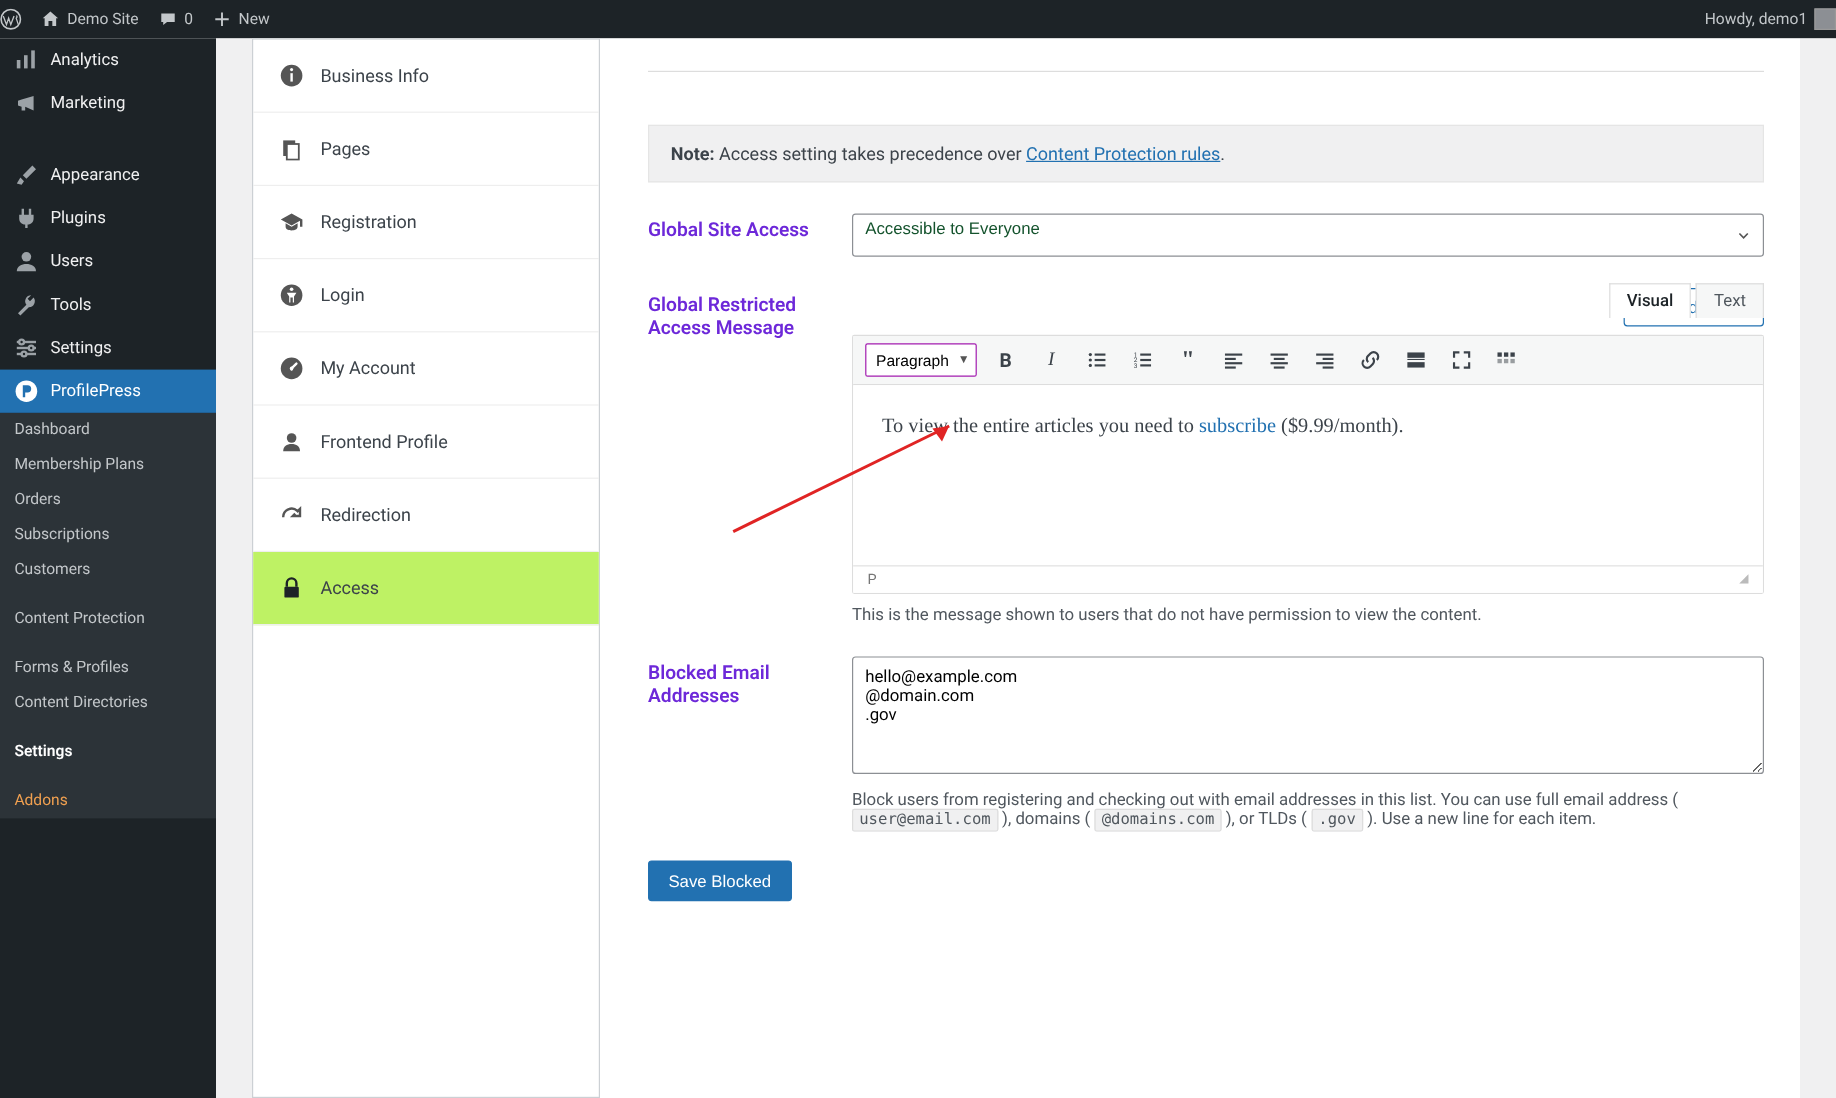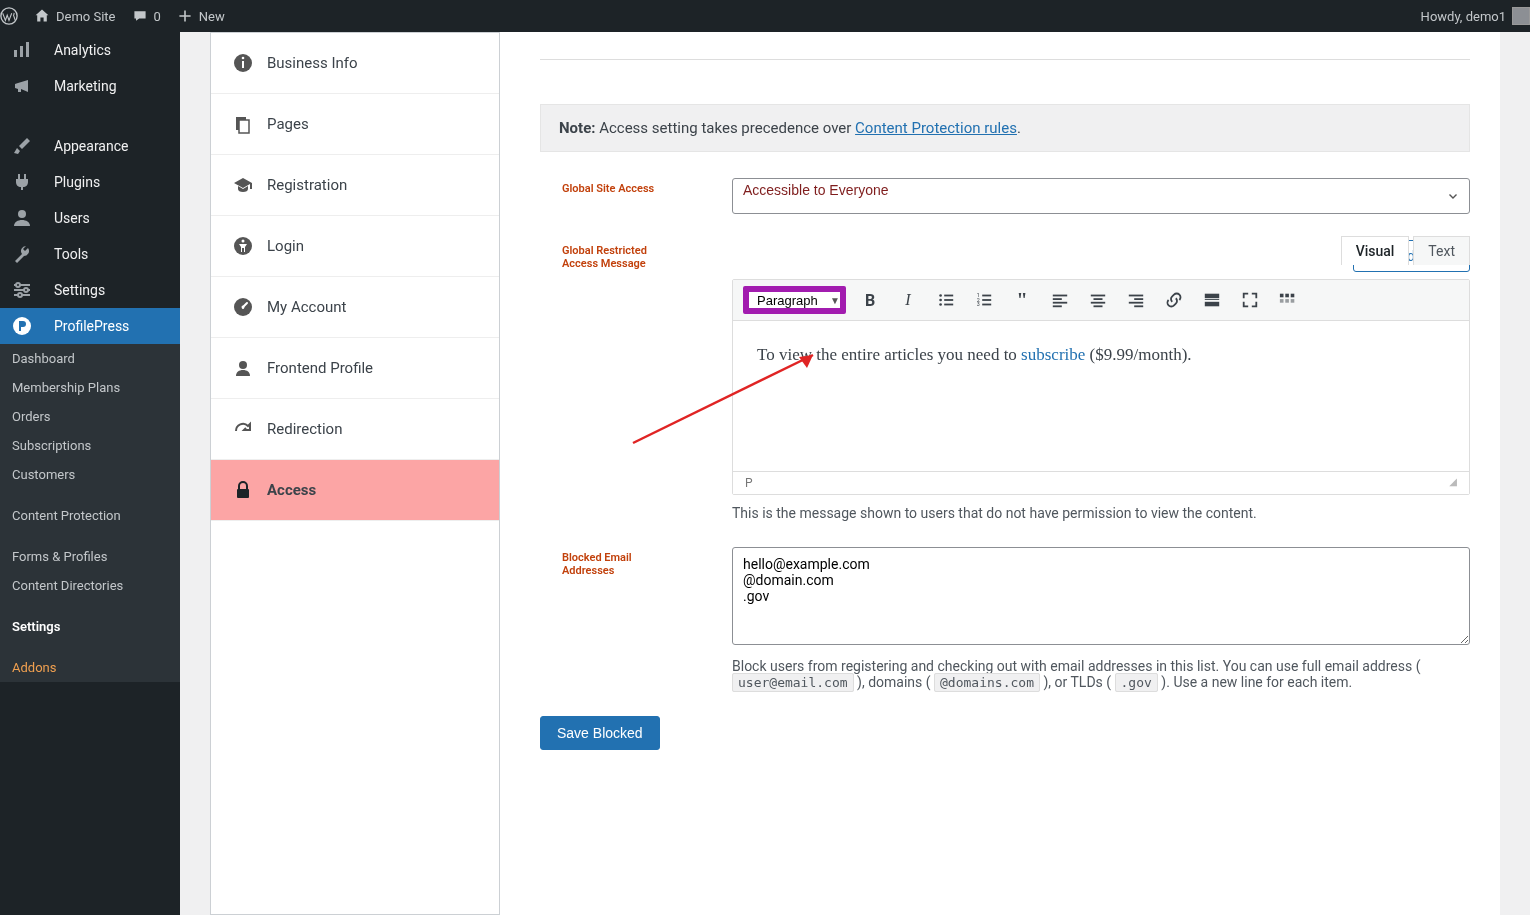--- a/index.html
+++ b/index.html
@@ -4,50 +4,50 @@
 <style>
 * { margin: 0; padding: 0; box-sizing: border-box; }
 body { font-family: -apple-system, BlinkMacSystemFont, "Segoe UI", Roboto, sans-serif; font-size: 13px; color: #3c434a; background: #f0f0f1; }
 .admin-bar { height: 32px; background: #1d2327; color: #c3c7ca; display: flex; align-items: center; padding: 0 0; font-size: 13px; justify-content: space-between; }
 .admin-bar-left { display: flex; align-items: center; gap: 16px; }
 .admin-bar-item { display: flex; align-items: center; gap: 6px; color: #c3c7ca; cursor: pointer; }
 .admin-bar-right { display: flex; align-items: center; gap: 8px; }
 .avatar-sq { width: 18px; height: 18px; background: #8c8f94; border: 1px solid #999; }
 .layout { display: flex; min-height: calc(100vh - 32px); }
 .admin-menu { width: 180px; background: #1d2327; color: #c3c7ca; flex-shrink: 0; }
-.menu-item { display: flex; align-items: center; gap: 22px; padding: 8px 12px; color: #f0f0f1; font-size: 14px; cursor: pointer; min-height: 36px; }
+.menu-item { display: flex; align-items: center; gap: 10px; padding: 8px 12px; color: #f0f0f1; font-size: 14px; cursor: pointer; min-height: 36px; }
 .menu-item.current { background: #2271b1; color: #fff; position: relative; }
 .menu-item.current::after { content: ''; position: absolute; right: -8px; top: 50%; transform: translateY(-50%); border: 8px solid transparent; border-right-color: #f0f0f1; }
 .menu-sep { height: 24px; }
 .submenu { background: #2c3338; }
 .submenu-item { padding: 7px 12px; color: #c3c7ca; font-size: 13px; cursor: pointer; }
 .submenu-item.current { color: #fff; font-weight: 600; }
 .submenu-item.highlight { color: #f0a050; }
 .content { flex: 1; display: flex; padding: 0; }
 .subnav { width: 290px; background: #fff; margin: 0; flex-shrink: 0; border: 1px solid #ccd0d4; }
 .subnav-item { display: flex; align-items: center; gap: 14px; padding: 20px 22px; border-bottom: 1px solid #eee; font-size: 15px; color: #3c434a; cursor: pointer; }
-.subnav-item.active { background: #fca5a5; font-weight: 700; }
+.subnav-item.active { background: #bef264; font-weight: 400; }
 .subnav-item .sicon { width: 20px; display: flex; justify-content: center; color: #555; }
 .main { flex: 1; padding: 0 30px 30px 40px; background: #fff; }
 .note-box { background: #f0f0f1; border: 1px solid #e5e5e5; padding: 14px 18px; margin: 44px 0 26px; font-size: 15px; }
 .note-box a { color: #2271b1; text-decoration: underline; }
 .form-row { display: flex; margin-bottom: 26px; }
-.form-label { width: 170px; font-size: 11px; font-weight: 600; color: #c2410c; padding-top: 4px; margin-left: 22px; }
+.form-label { width: 170px; font-size: 16px; font-weight: 600; color: #6d28d9; padding-top: 4px; }
 .form-field { flex: 1; }
 .select-wrap { position: relative; }
-select.wide { width: 100%; height: 36px; border: 1px solid #8c8f94; border-radius: 3px; padding: 0 28px 12px 10px; font-size: 14px; appearance: none; background: #fff; color: #7f1d1d; }
+select.wide { width: 100%; height: 36px; border: 1px solid #8c8f94; border-radius: 3px; padding: 0 28px 12px 10px; font-size: 14px; appearance: none; background: #fff; color: #14532d; }
 .select-wrap .chev { position: absolute; right: 10px; top: 50%; transform: translateY(-50%); pointer-events: none; color: #555; }
 .btn-media { border: 1px solid #2271b1; background: #fff; color: #2271b1; padding: 6px 12px; border-radius: 3px; font-size: 14px; cursor: pointer; display: inline-flex; align-items: center; gap: 6px; }
 .editor-wrap { margin-top: 10px; border: 1px solid #ddd; border-radius: 2px; }
 .editor-tabs { display: flex; justify-content: flex-end; margin-top: -36px; margin-bottom: 4px; }
 .editor-tab { border: 1px solid #ddd; border-bottom: none; padding: 6px 14px; font-size: 14px; background: #f6f7f7; color: #50575e; cursor: pointer; }
 .editor-tab.active { background: #fff; color: #1d2327; font-weight: 500; }
 .editor-tab + .editor-tab { margin-left: 4px; }
 .editor-toolbar { display: flex; align-items: center; gap: 10px; padding: 6px 10px; background: #f6f7f7; border-bottom: 1px solid #ddd; }
-.tb-select { height: 28px; border: 6px solid #a21caf; border-radius: 2px; font-size: 13px; padding: 0 22px 0 8px; background: #fff; appearance: none; }
+.tb-select { height: 28px; border: 1px solid #a21caf; border-radius: 2px; font-size: 13px; padding: 0 22px 0 8px; background: #fff; appearance: none; }
 .tb-btn { width: 28px; height: 28px; display: flex; align-items: center; justify-content: center; color: #3c434a; cursor: pointer; font-size: 16px; }
 .editor-body { min-height: 150px; padding: 24px; background: #fff; font-family: Georgia, serif; font-size: 17px; color: #3c434a; position: relative; }
 .editor-body a { color: #2271b1; text-decoration: none; }
 .editor-statusbar { border-top: 1px solid #ddd; padding: 4px 12px; font-size: 12px; color: #777; display: flex; justify-content: space-between; background: #fff; }
 .resize-grip { color: #bbb; font-size: 10px; }
 .desc { margin-top: 10px; font-size: 14px; color: #50575e; }
 textarea.wide { width: 100%; border: 1px solid #8c8f94; border-radius: 3px; padding: 8px 10px; font-size: 14px; font-family: inherit; resize: both; }
 .blocked-desc code { background: #f0f0f1; border: 1px solid #ddd; padding: 1px 5px; border-radius: 2px; font-size: 13px; }
 .btn-primary { background: #2271b1; color: #fff; border: 1px solid #2271b1; padding: 8px 16px; border-radius: 3px; font-size: 14px; cursor: pointer; }
 .arrow-annot { position: absolute; pointer-events: none; }

